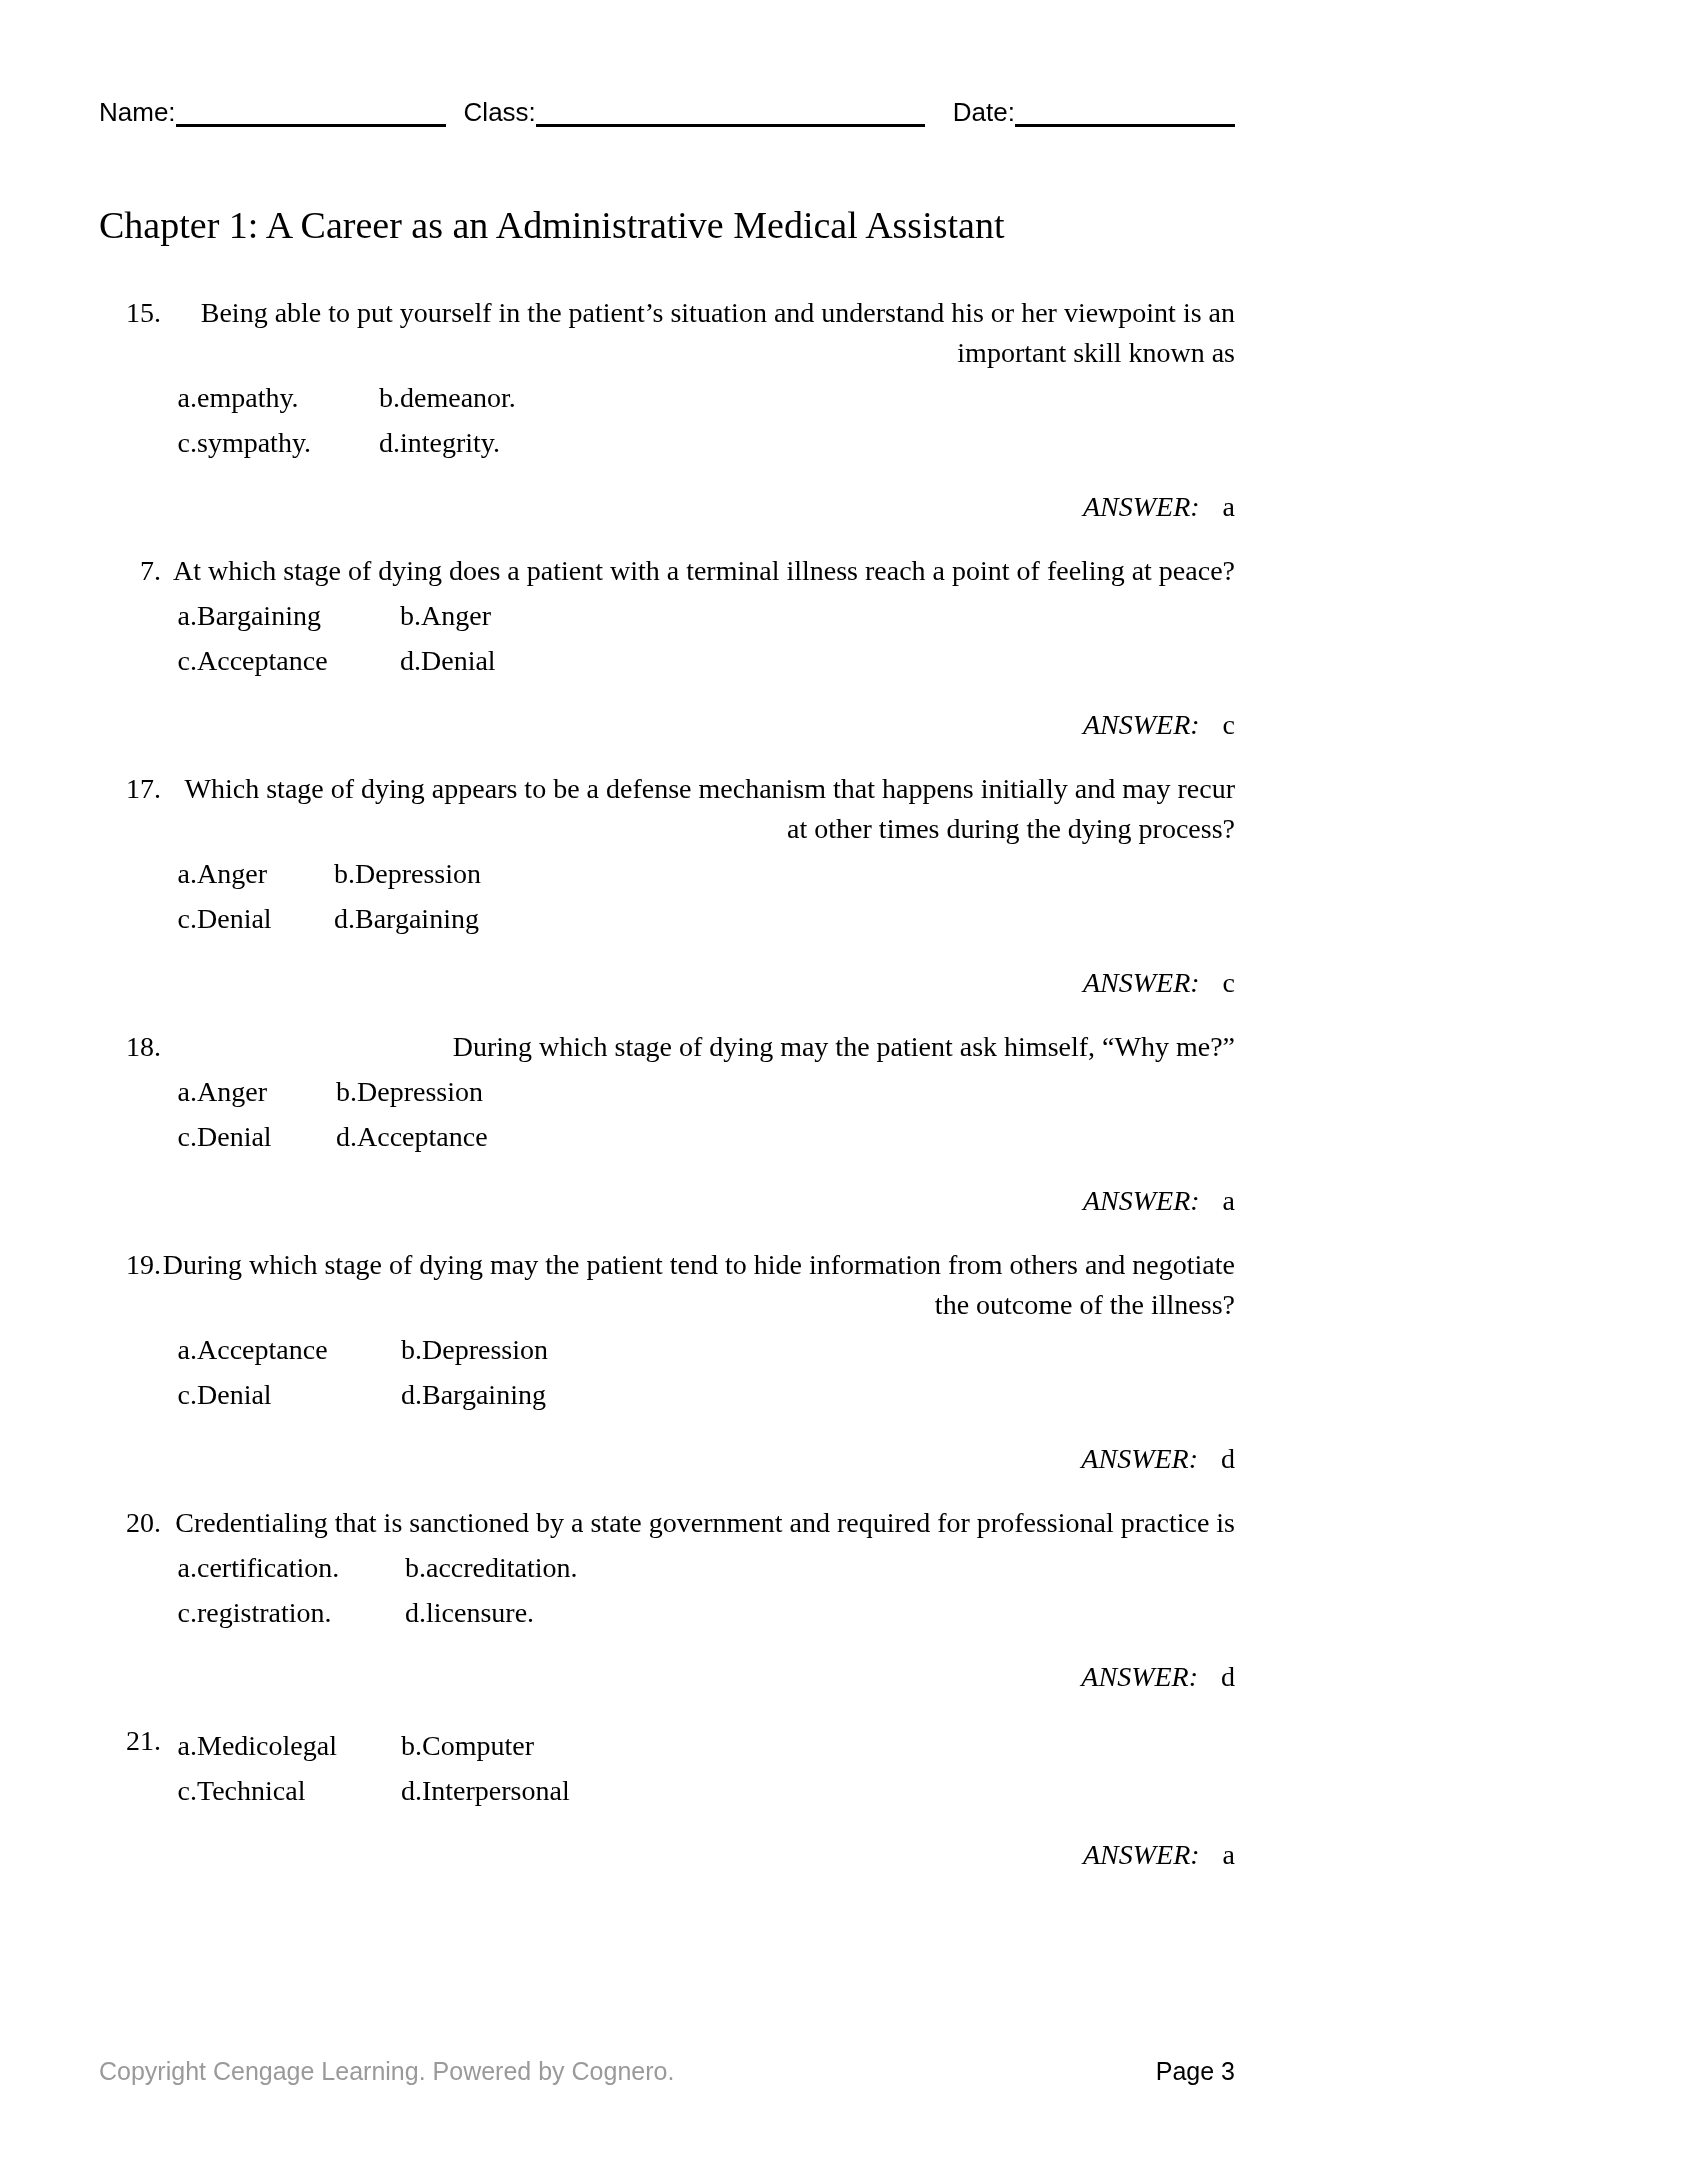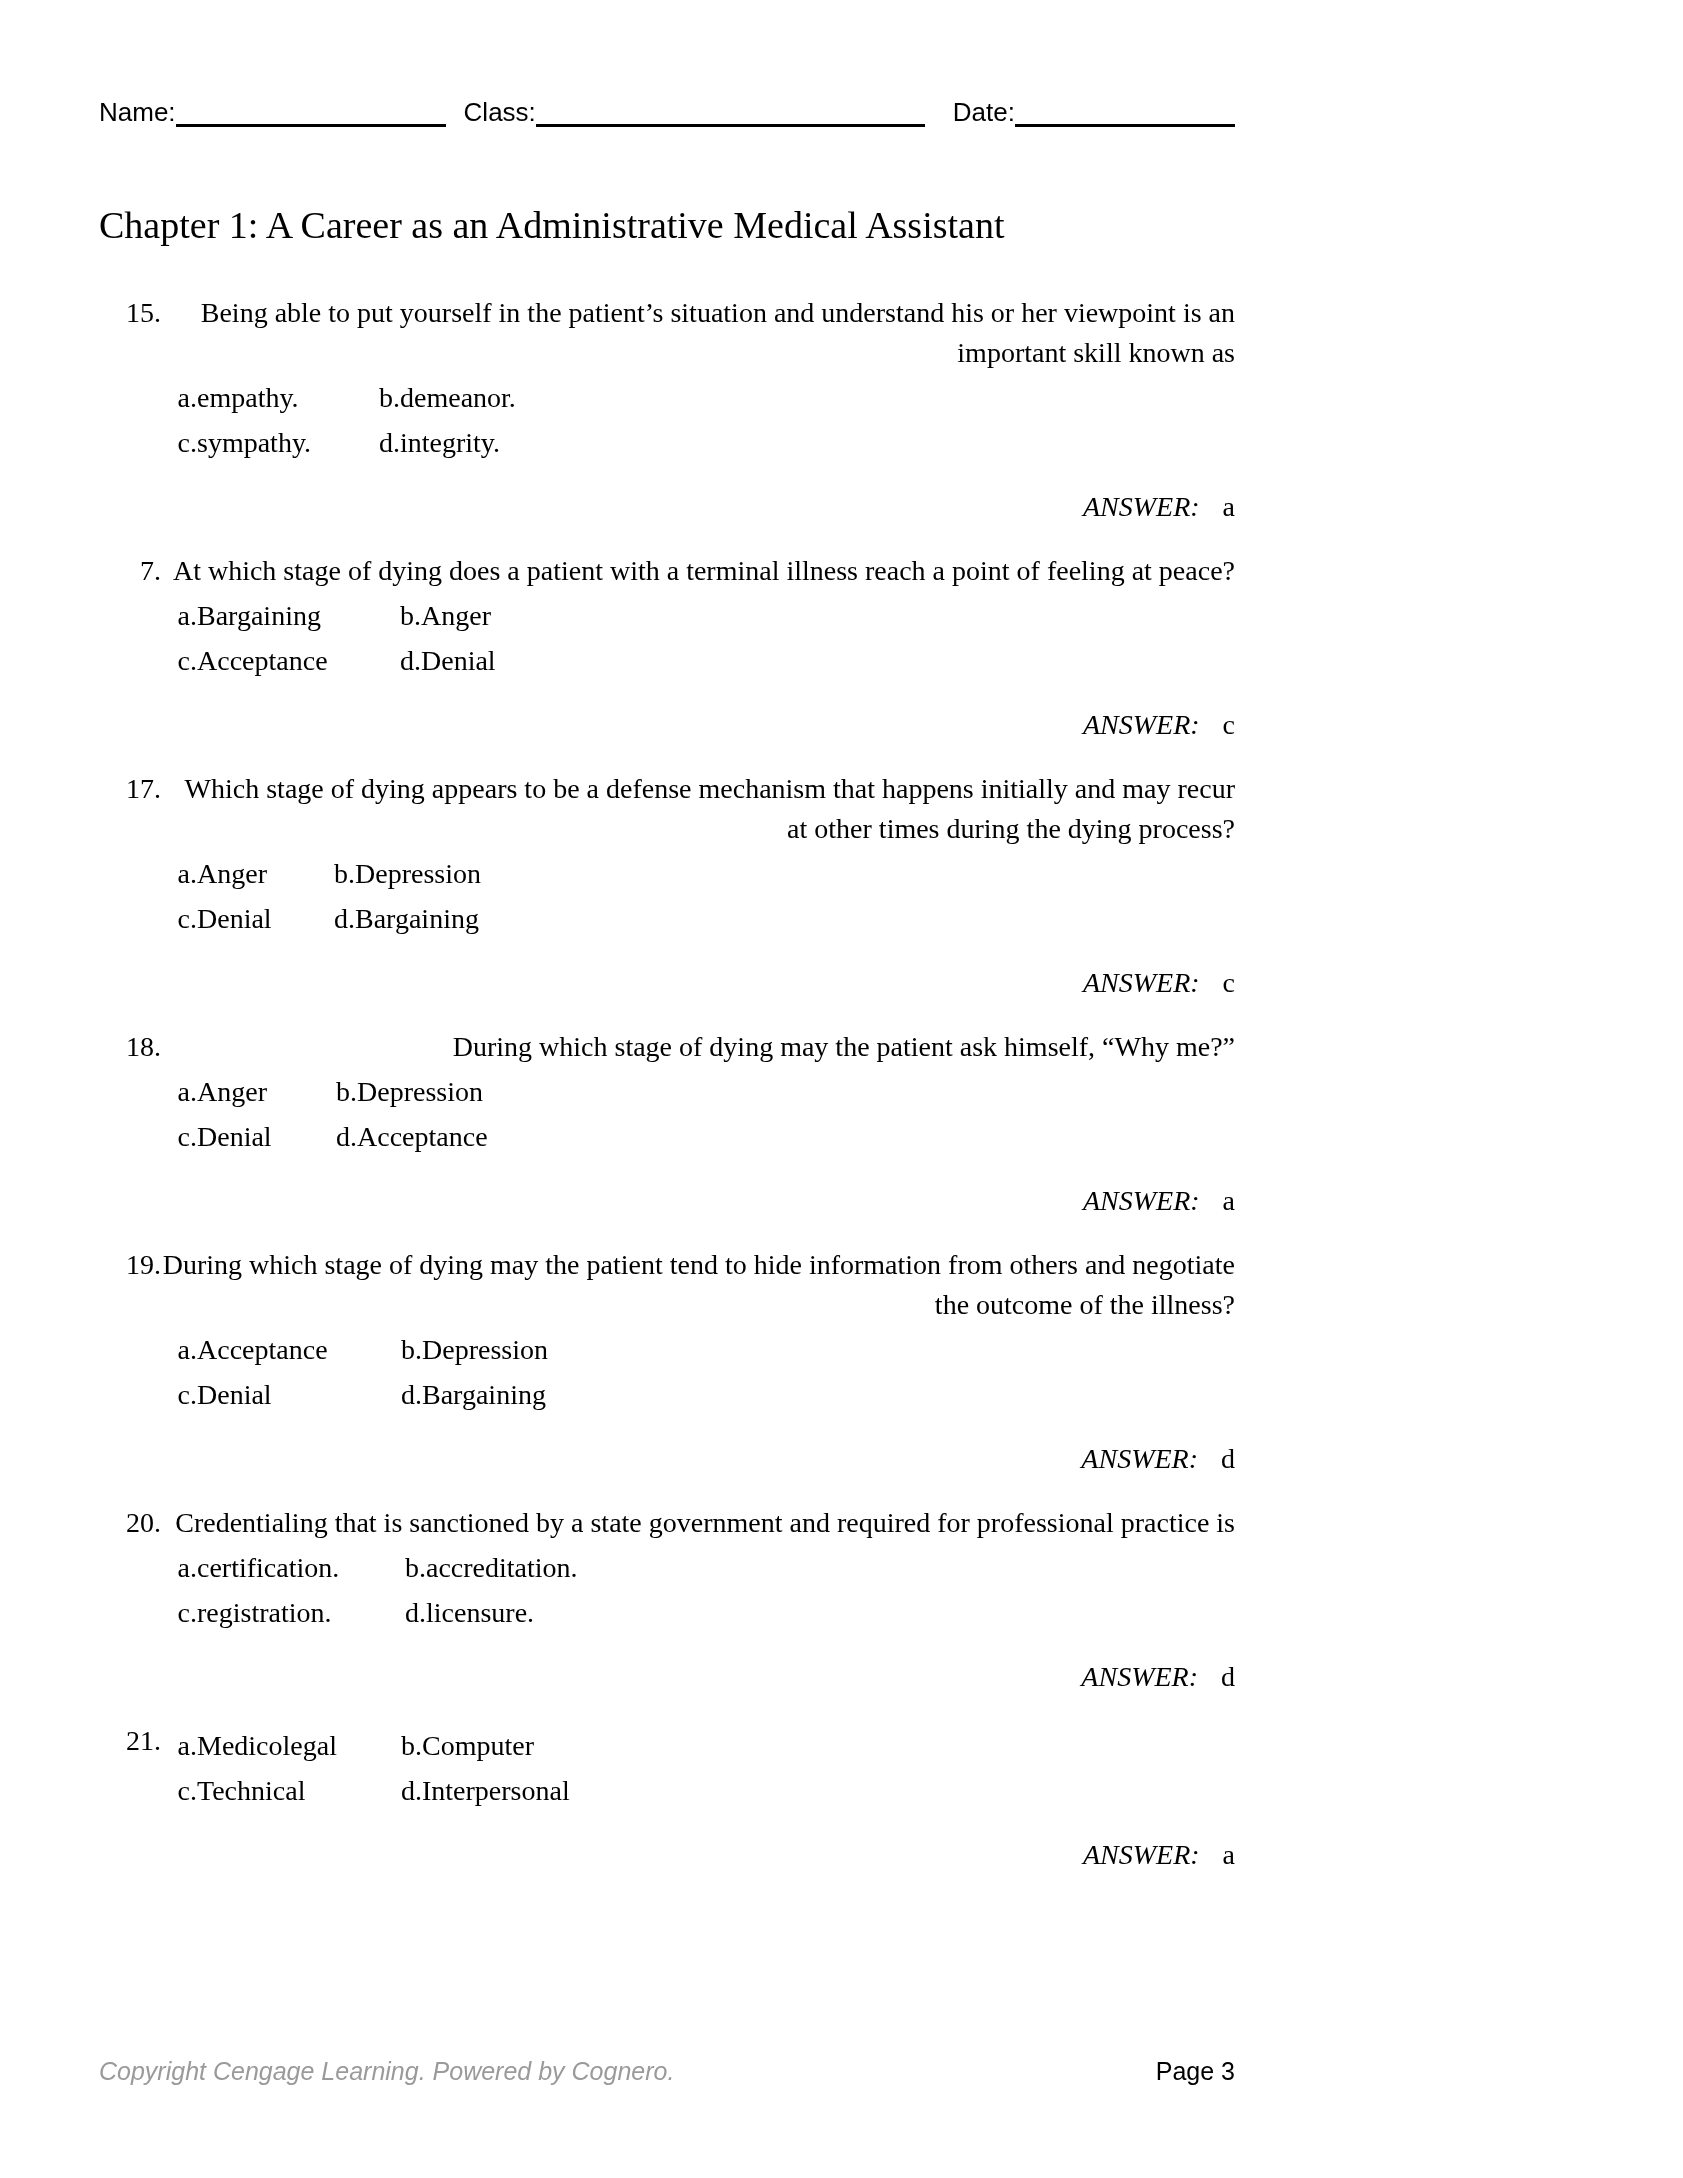--- a/index.html
+++ b/index.html
@@ -71,21 +71,21 @@
   .footer {
     position: absolute;
     left: 99px;
     right: 99px;
     top: 2057px;
     display: flex;
     justify-content: space-between;
     font-family: "Liberation Sans", sans-serif;
     font-size: 25px;
   }
-  .copyright { color: #9a9a9a; font-style: italic; }
+  .copyright { color: #9a9a9a; }
   .pagenum { color: #000000; }
 </style>
 </head>
 <body>
 
 <div class="page">
 
   <div class="hdr">
     <span class="lbl">Name:</span>
     <span class="line line-name"></span>

